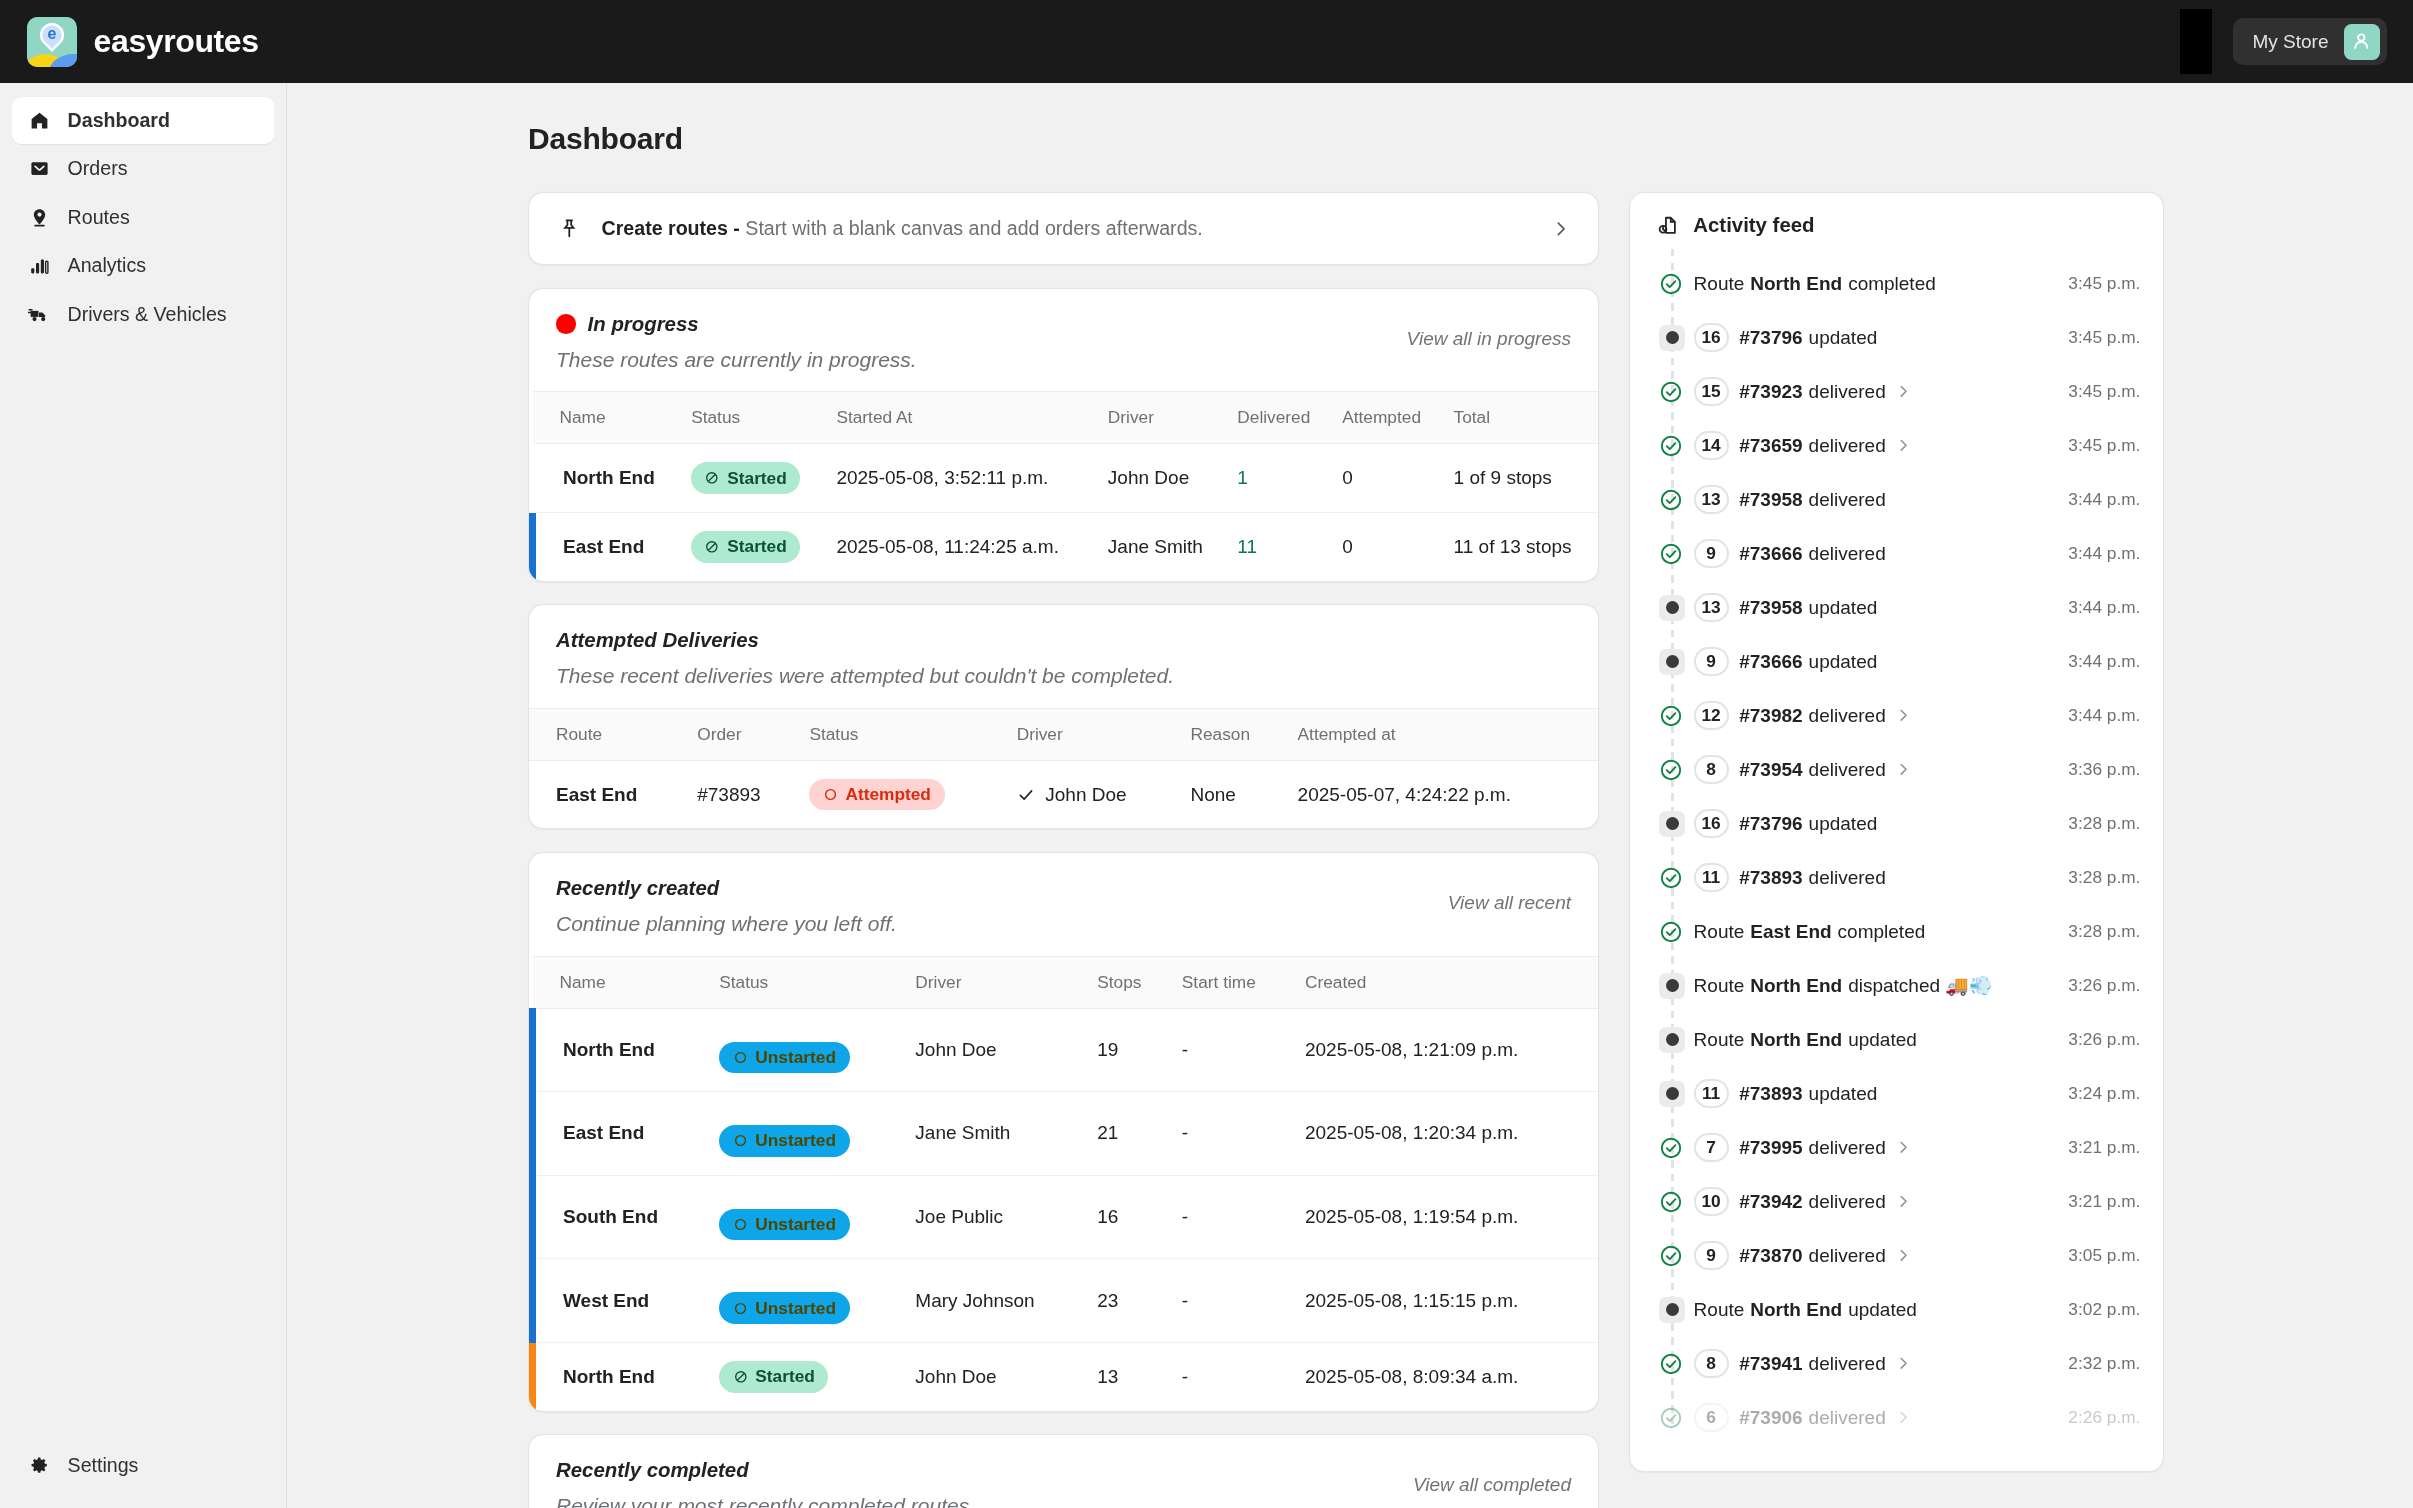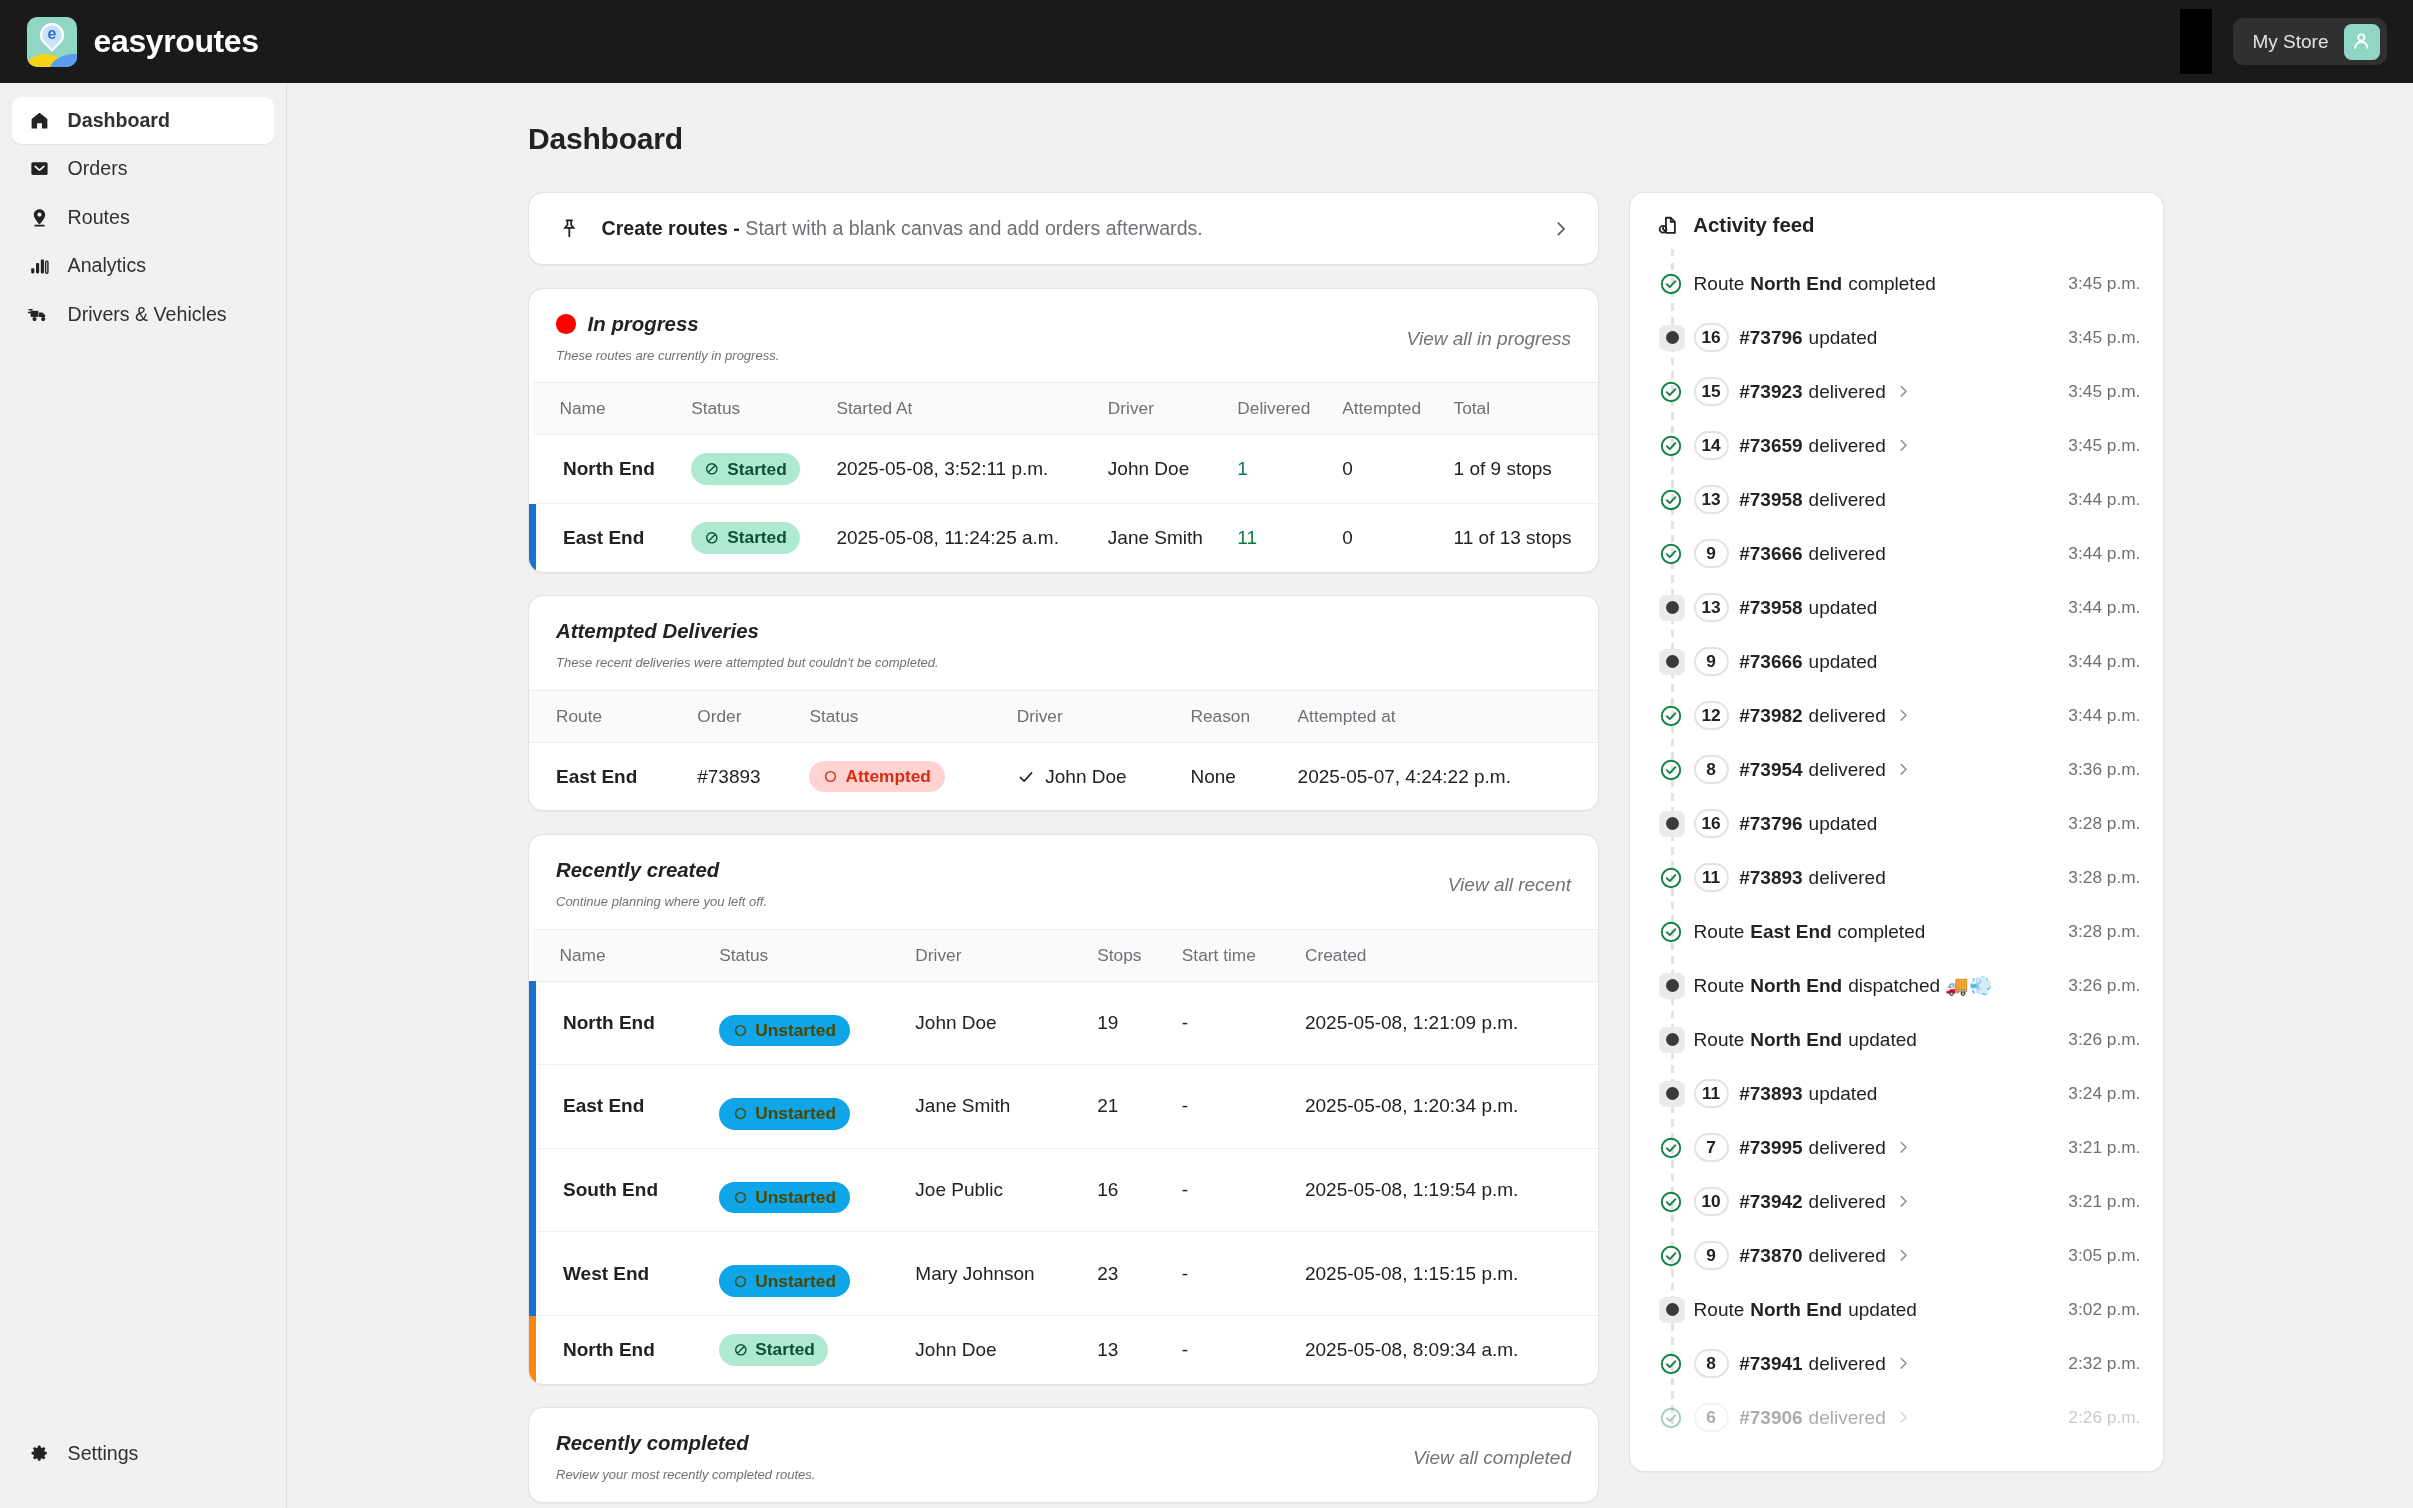--- a/index.html
+++ b/index.html
@@ -58,21 +58,21 @@
     background: #f1f1f1; border-right: 0.8px solid #e1e1e1;
   }
   .nav { padding: 13.6px 12px 0 12px; }
   .nav-item {
     display: flex; align-items: center; gap: 16.6px;
     height: 47px; padding: 0 15px; border-radius: 9px;
     font-size: 19.6px; color: #303030; margin-bottom: 1.5px;
   }
   .nav-item.active { background: #ffffff; font-weight: 600; box-shadow: 0 0.8px 0.8px rgba(0,0,0,.06); }
   .nav-icon { width: 24px; height: 24px; display: flex; align-items: center; justify-content: center; flex: none; }
-  .nav-bottom { position: absolute; bottom: 30px; left: 12px; right: 12px; }
+  .nav-bottom { position: absolute; bottom: 18px; left: 12px; right: 12px; }
 
   
   .main {
     position: absolute; top: 83px; left: 287px; width: 2127px; height: 1425px;
     background: #f1f1f1; overflow: hidden;
   }
   .page-title { font-size: 30px; font-weight: 700; padding: 39px 0 0 241px; letter-spacing: -0.2px; }
 
   .content { display: flex; gap: 30px; padding: 36px 0 0 241px; align-items: flex-start; }
   .col-left { width: 1071px; flex: none; }
@@ -90,21 +90,21 @@
   .action-row + .action-row { border-top: 0.8px solid #ececec; }
   .action-ico { width: 26px; height: 26px; flex: none; display: flex; align-items: center; justify-content: center; }
   .action-text { flex: 1; font-size: 19.6px; color: #6d7175; }
   .action-text b { color: #202223; font-weight: 700; }
   .chev { width: 26px; flex: none; display: flex; justify-content: flex-end; color: #5c5f62; }
 
   
   .sec-head { padding: 24px 27px 19.6px 27px; position: relative; font-style: italic; }
   .sec-title { font-size: 20.4px; font-weight: 700; display: flex; align-items: center; gap: 12px; }
   .dot-red { width: 19.6px; height: 19.6px; border-radius: 50%; background: #fd0000; display: inline-block; }
-  .sec-sub { font-size: 13px; color: #6d7175; margin-top: 12px; }
+  .sec-sub { font-size: 21px; color: #6d7175; margin-top: 12px; }
   .sec-link {
     position: absolute; right: 27px; top: 39px; font-size: 19px; color: #737373; cursor: pointer;
   }
 
   
   table { width: 100%; border-collapse: collapse; padding-left: 8px; }
   thead th {
     background: #fafafa; border-top: 0.8px solid #ededed; border-bottom: 0.8px solid #ededed;
     text-align: left; font-size: 17.3px; font-weight: 400; color: #6d7175;
     padding: 15px 10.6px; white-space: nowrap;

